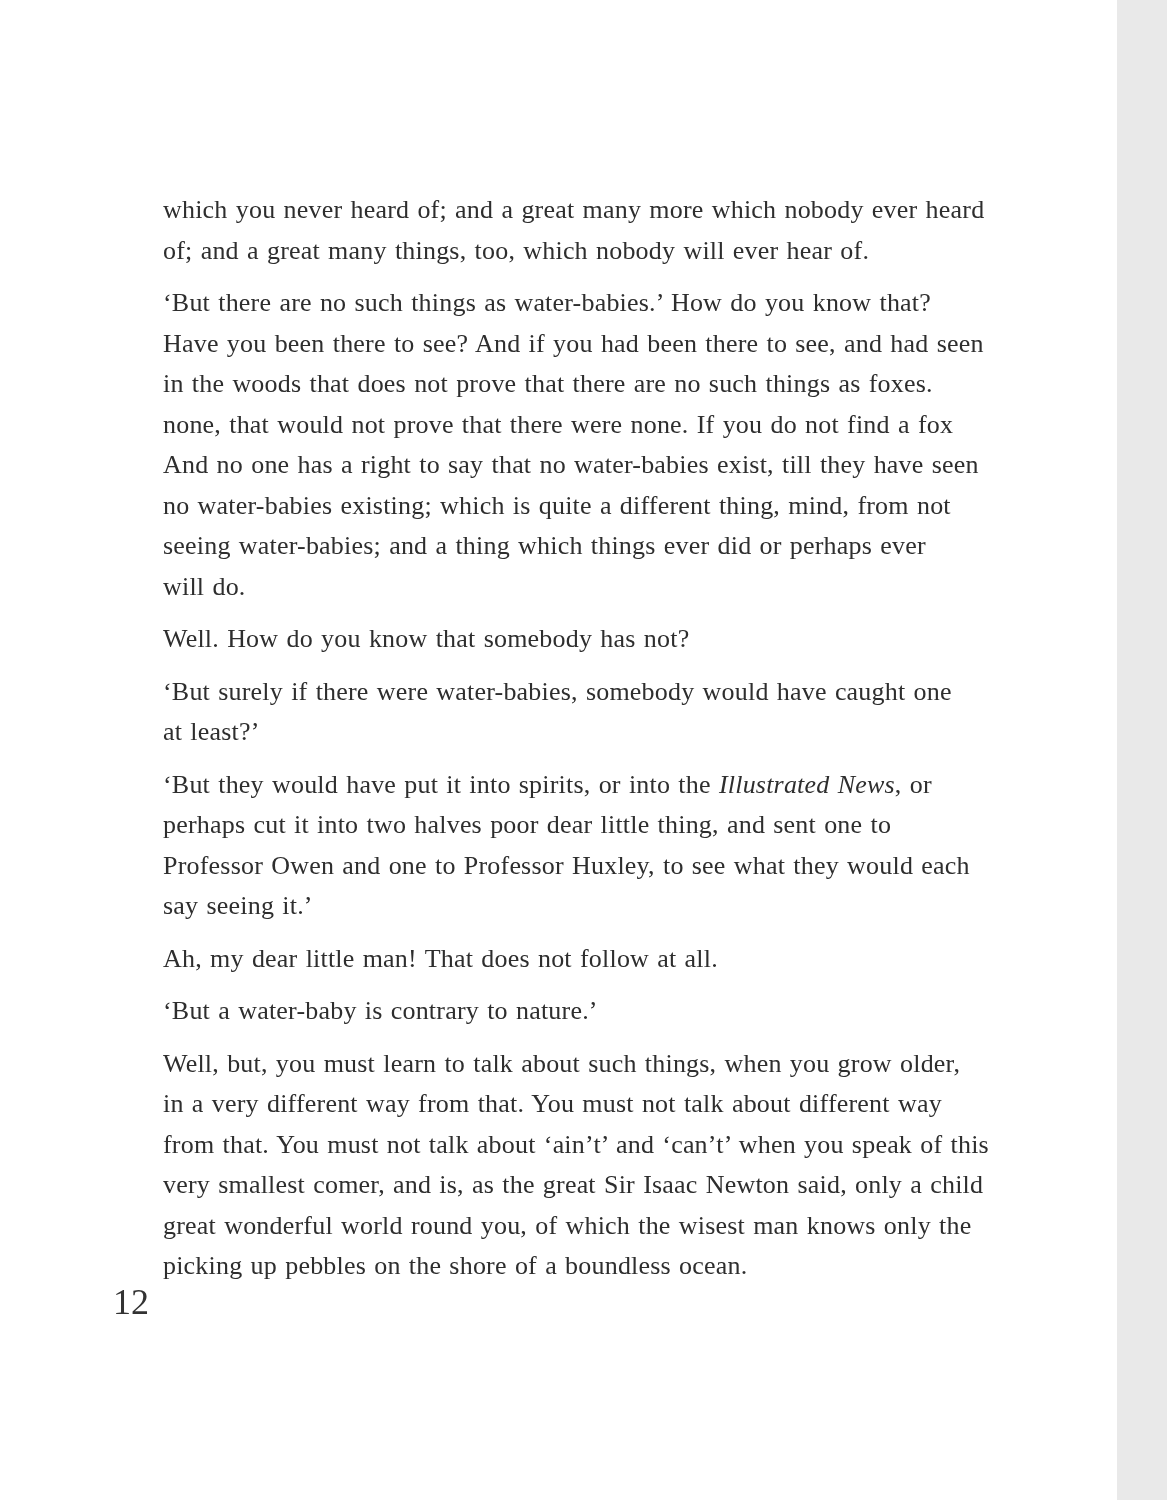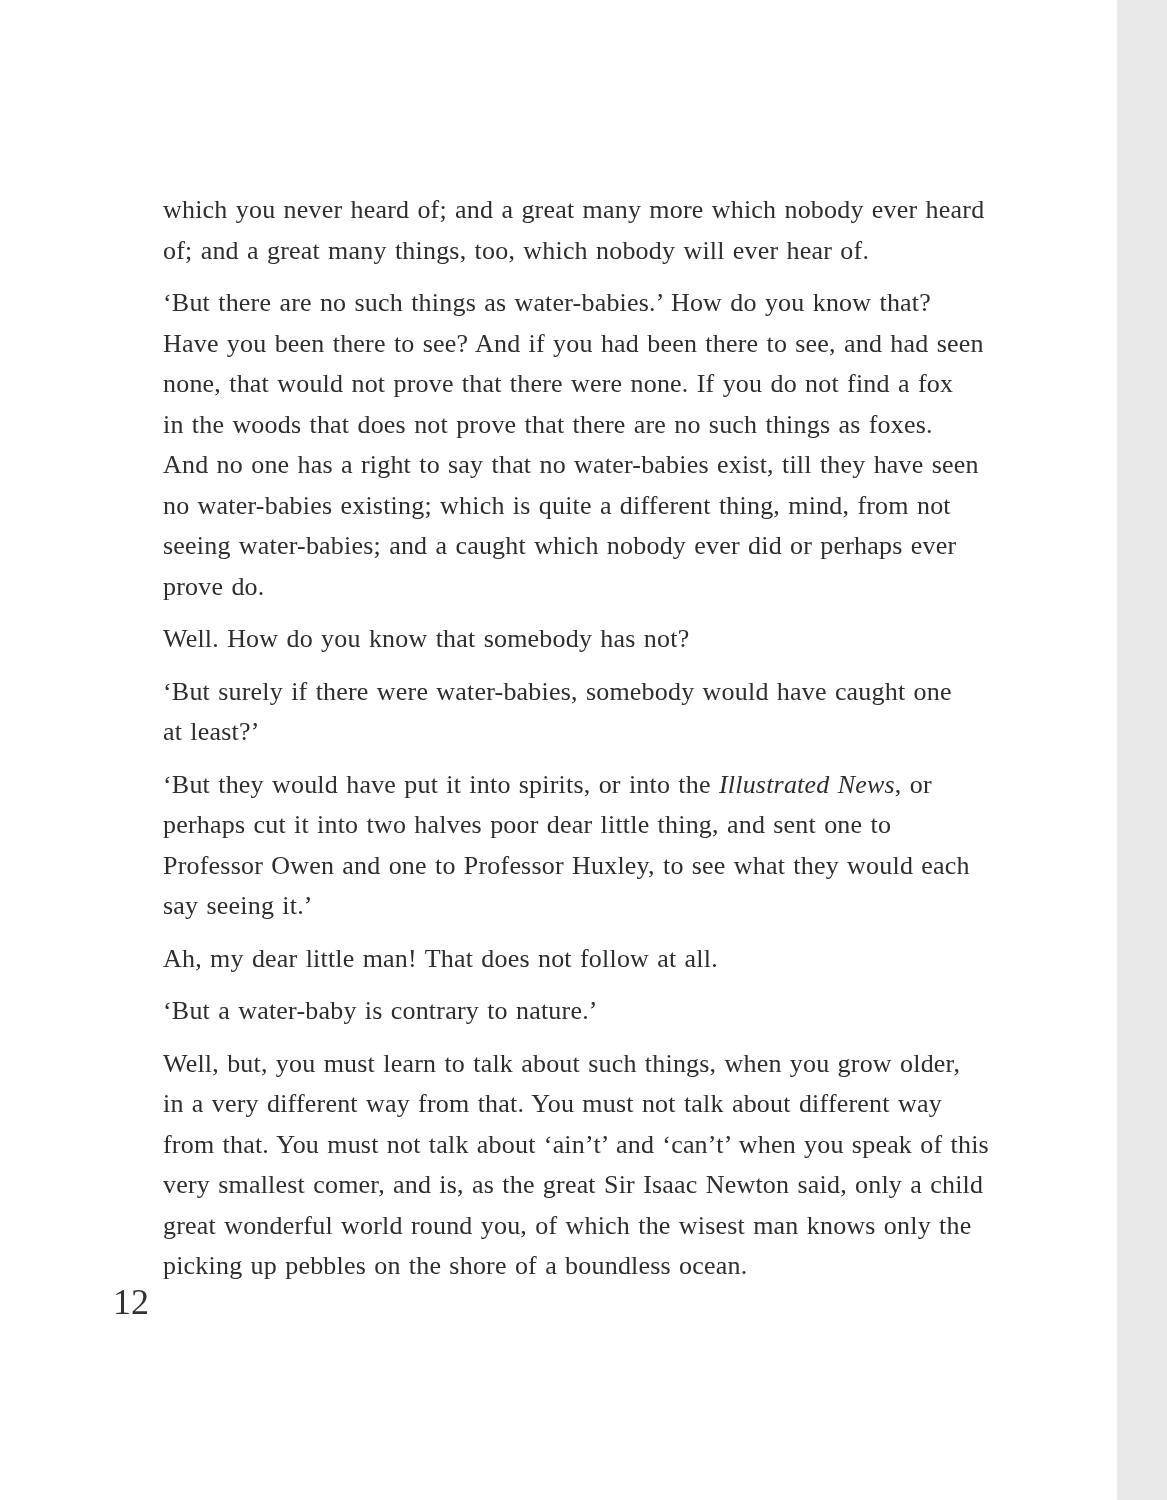--- a/index.html
+++ b/index.html
@@ -50,26 +50,26 @@
 
 <div class="book-page">
   <div class="text-block" id="paragraphs-container">
       <div class="paragraph">
         <div class="text-line"><span>which you never heard of; and a great many more which nobody ever heard</span></div>
         <div class="text-line"><span>of; and a great many things, too, which nobody will ever hear of.</span></div>
       </div>
       <div class="paragraph">
         <div class="text-line"><span>‘But there are no such things as water-babies.’ How do you know that?</span></div>
         <div class="text-line"><span>Have you been there to see? And if you had been there to see, and had seen</span></div>
+        <div class="text-line"><span>in the woods that does not prove that there are no such things as foxes.</span></div>
         <div class="text-line"><span>none, that would not prove that there were none. If you do not find a fox</span></div>
-        <div class="text-line"><span>in the woods that does not prove that there are no such things as foxes.</span></div>
         <div class="text-line"><span>And no one has a right to say that no water-babies exist, till they have seen</span></div>
         <div class="text-line"><span>no water-babies existing; which is quite a different thing, mind, from not</span></div>
-        <div class="text-line"><span>seeing water-babies; and a caught which nobody ever did or perhaps ever</span></div>
-        <div class="text-line"><span>prove do.</span></div>
+        <div class="text-line"><span>seeing water-babies; and a thing which things ever did or perhaps ever</span></div>
+        <div class="text-line"><span>will do.</span></div>
       </div>
       <div class="paragraph">
         <div class="text-line"><span>Well. How do you know that somebody has not?</span></div>
       </div>
       <div class="paragraph">
         <div class="text-line"><span>‘But surely if there were water-babies, somebody would have caught one</span></div>
         <div class="text-line"><span>at least?’</span></div>
       </div>
       <div class="paragraph">
         <div class="text-line"><span>‘But they would have put it into spirits, or into the </span><i class="italic-seg">Illustrated News</i><span>, or</span></div>

